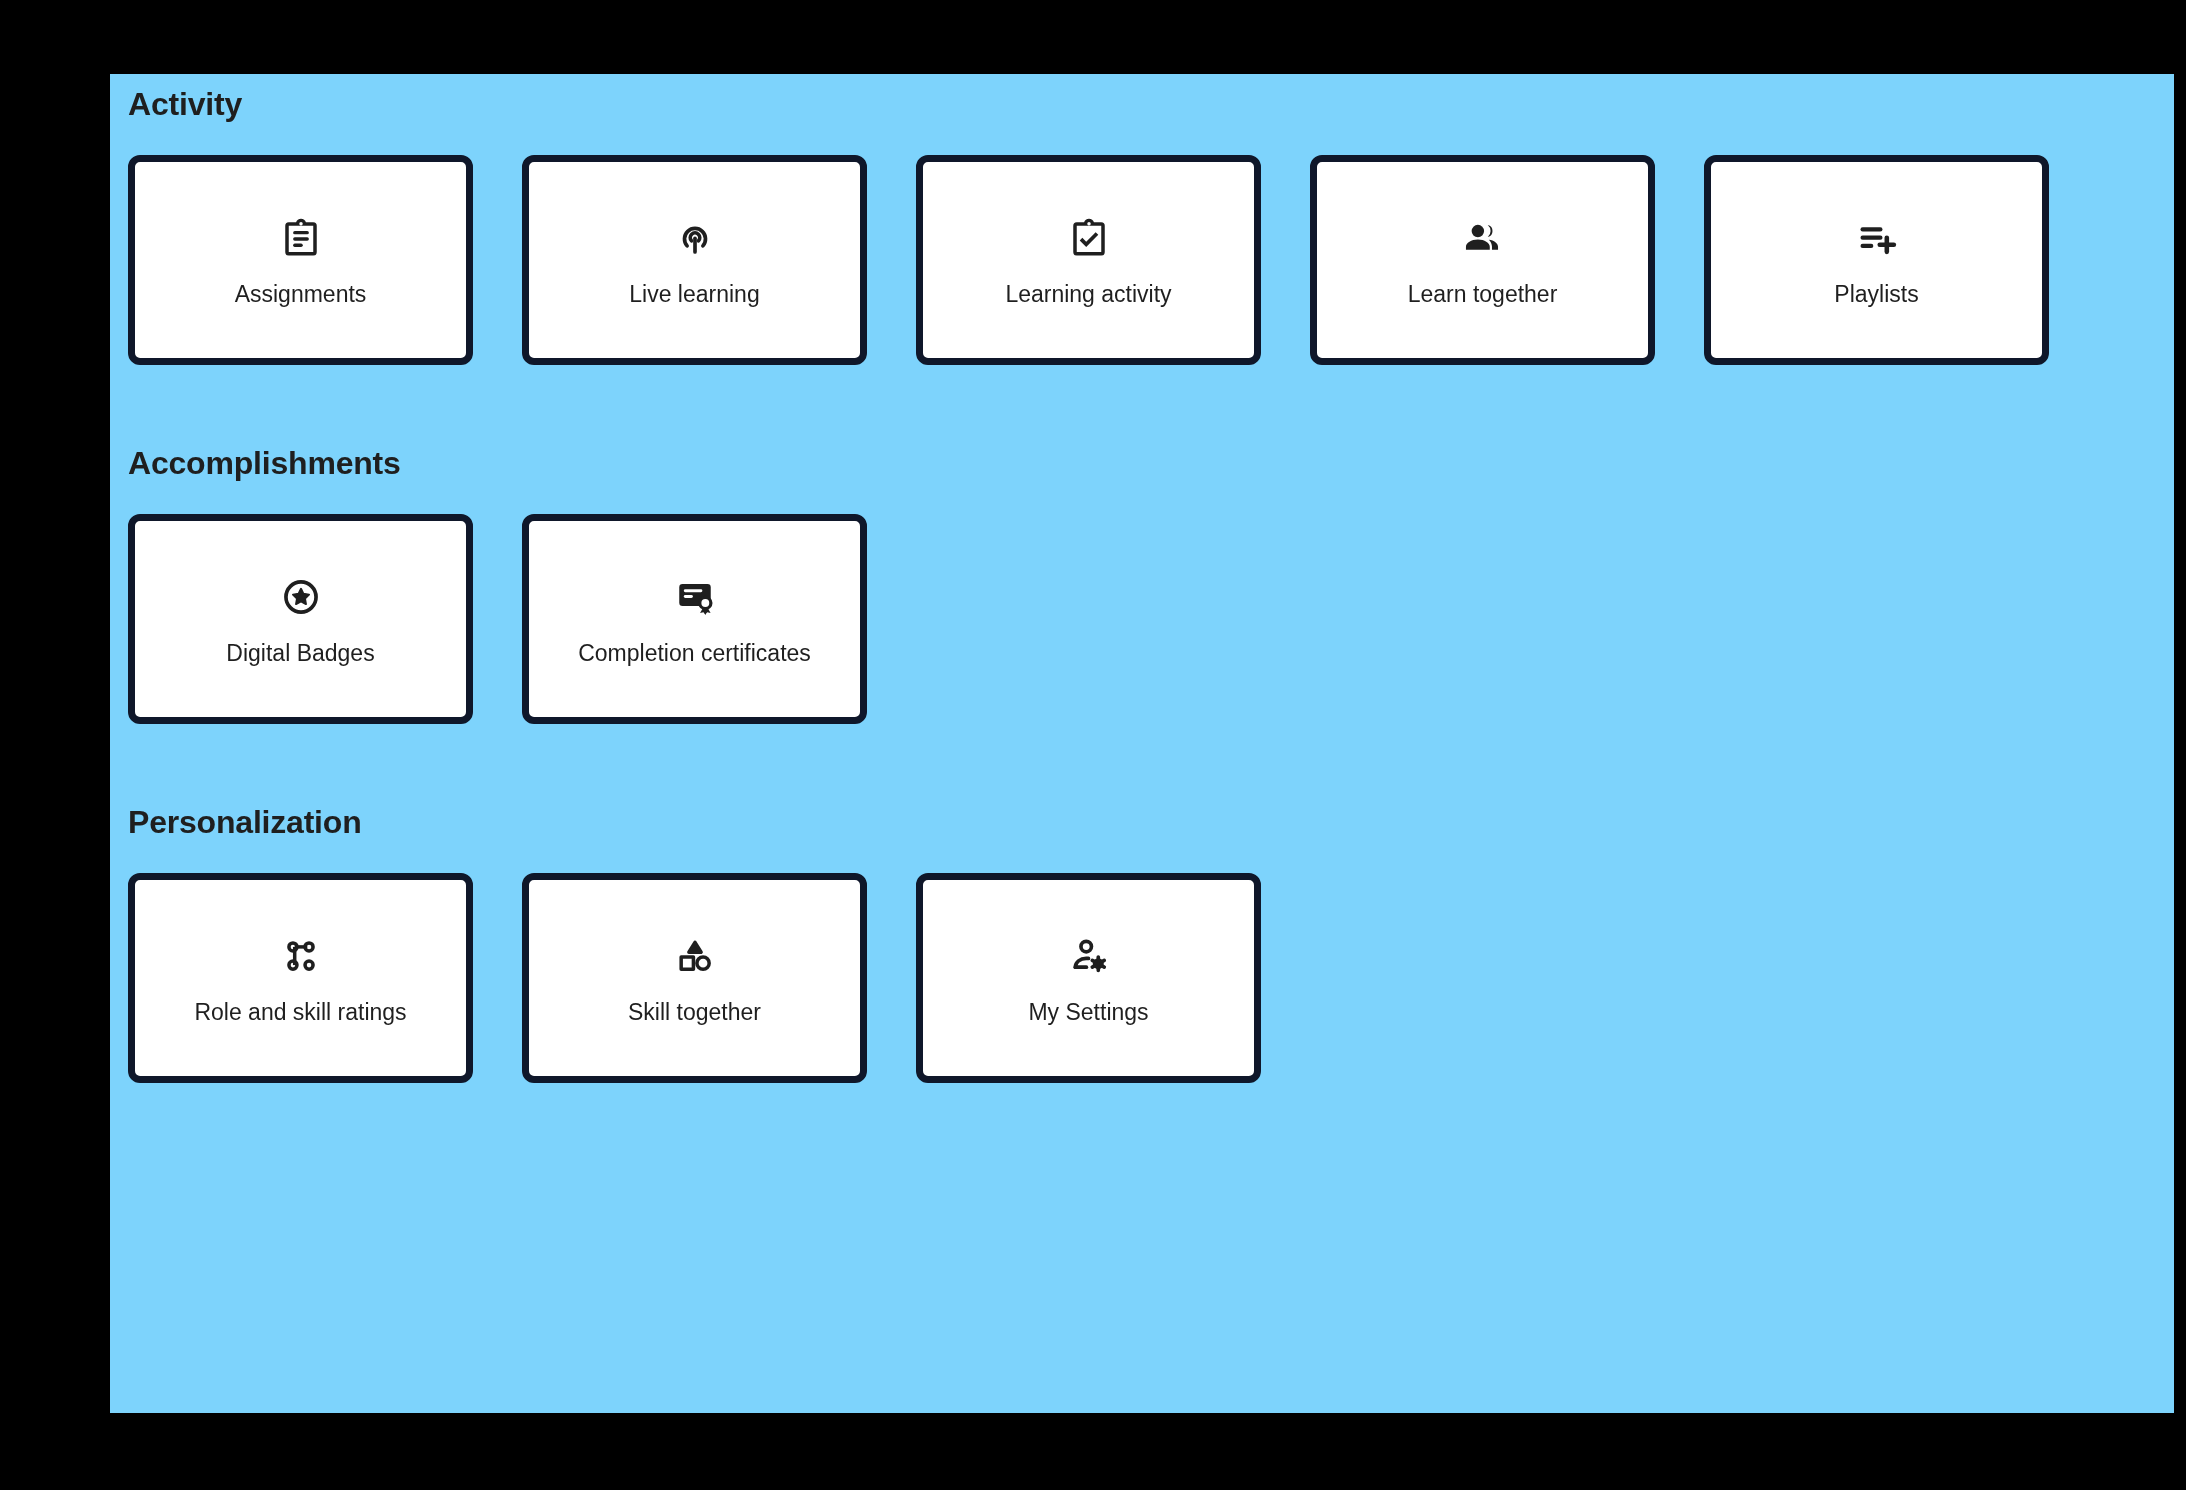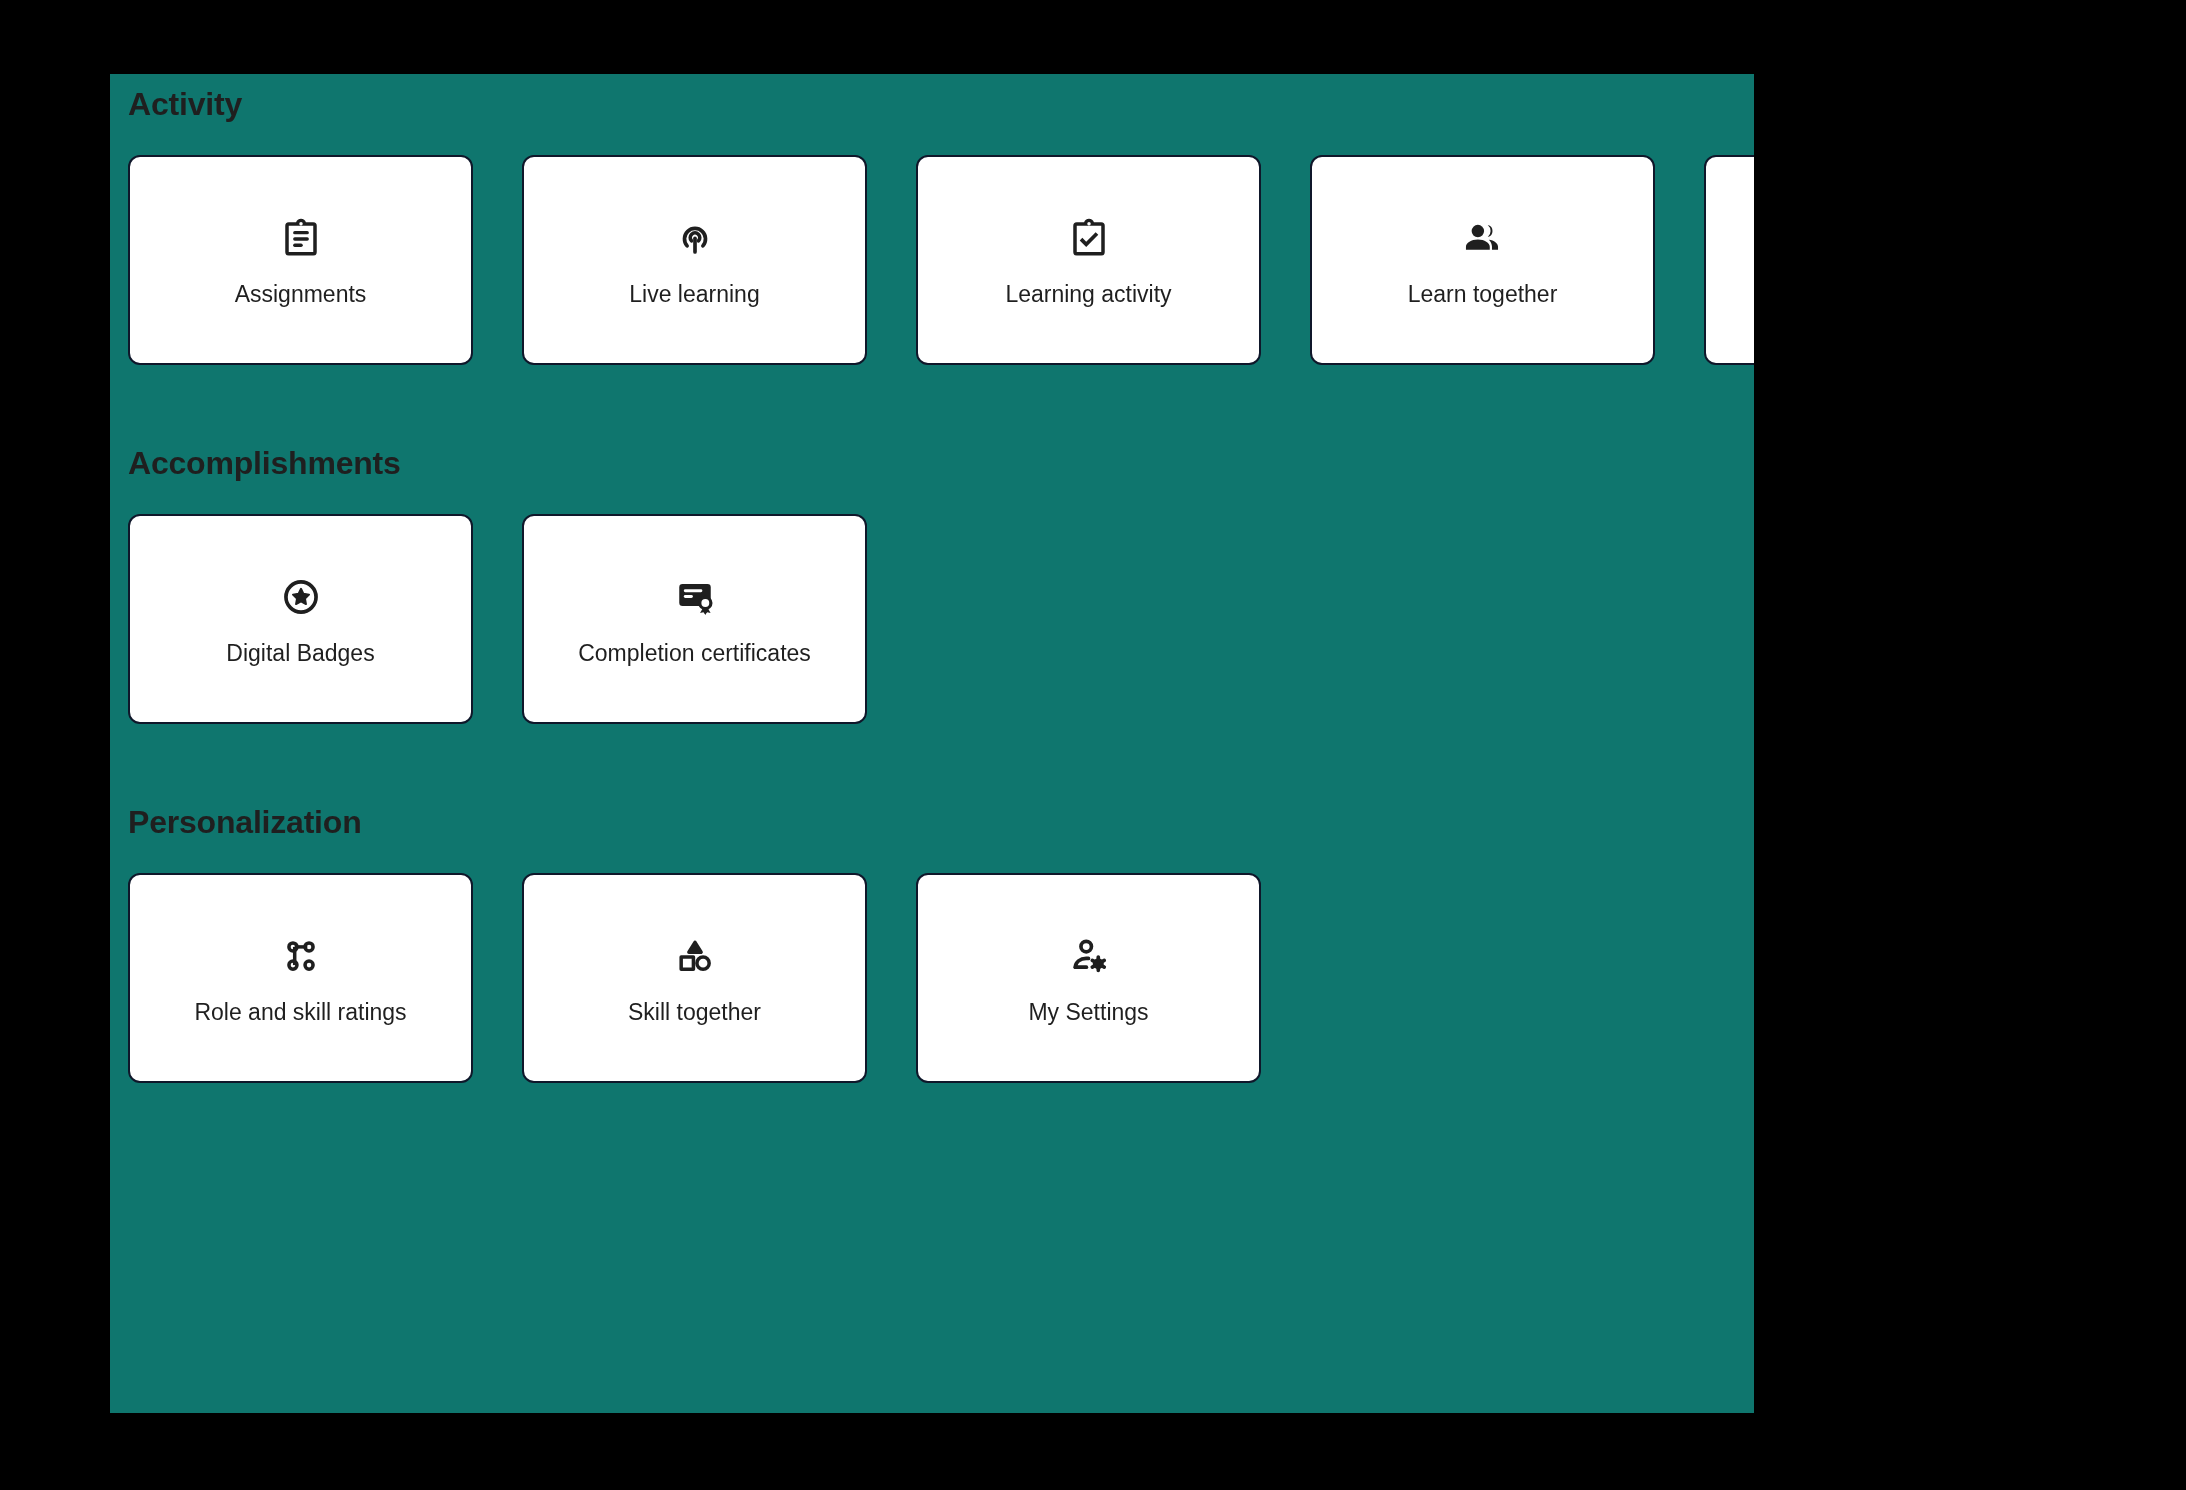--- a/index.html
+++ b/index.html
@@ -9,23 +9,23 @@
     height: 1490px;
     background: #000000;
     font-family: "Liberation Sans", sans-serif;
     overflow: hidden;
   }
 
   #page {
     position: absolute;
     left: 110px;
     top: 74px;
-    width: 1644px;
+    width: 2064px;
     height: 1339px;
-    background: #0f766e;
+    background: #7dd3fc;
     overflow: hidden;
   }
 
   .inner {
     padding: 0 0 0 18px;
   }
 
   .section-title {
     font-size: 32px;
     font-weight: bold;
@@ -42,21 +42,21 @@
     flex-wrap: wrap;
     gap: 49px 49px;
     margin-top: 35px;
     width: 1930px;
   }
 
   .card {
     width: 345px;
     height: 210px;
     background: #ffffff;
-    border: 2px solid #0f172a;
+    border: 7px solid #0f172a;
     border-radius: 12px;
     display: flex;
     flex-direction: column;
     align-items: center;
     justify-content: center;
     gap: 22px;
     cursor: pointer;
   }
 
   .card-icon {

